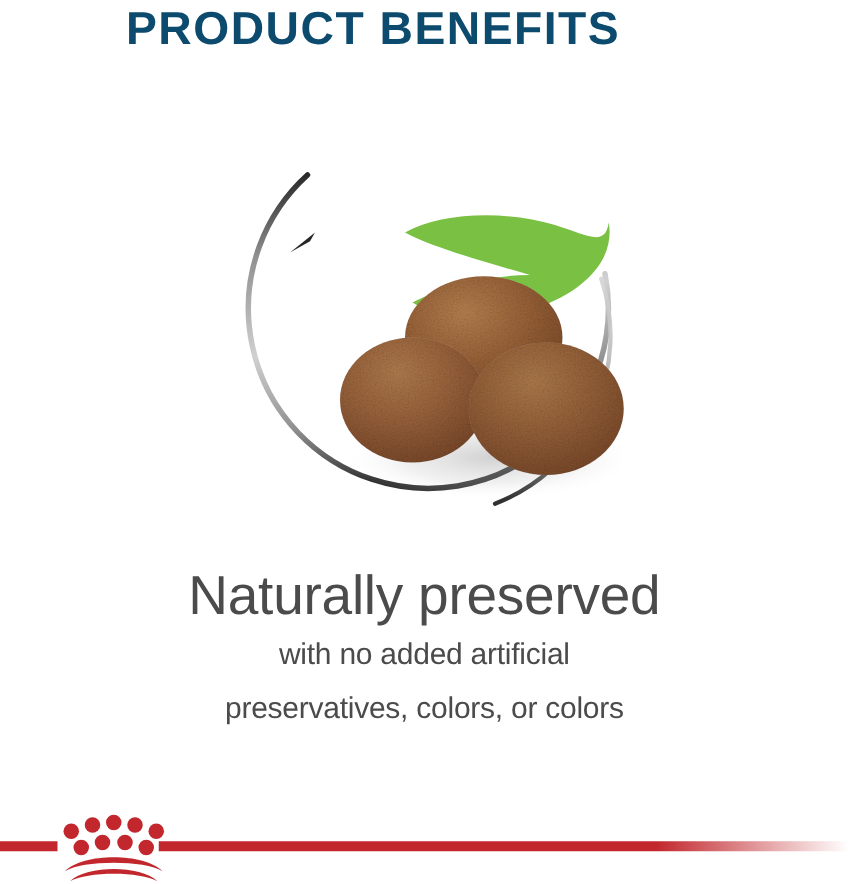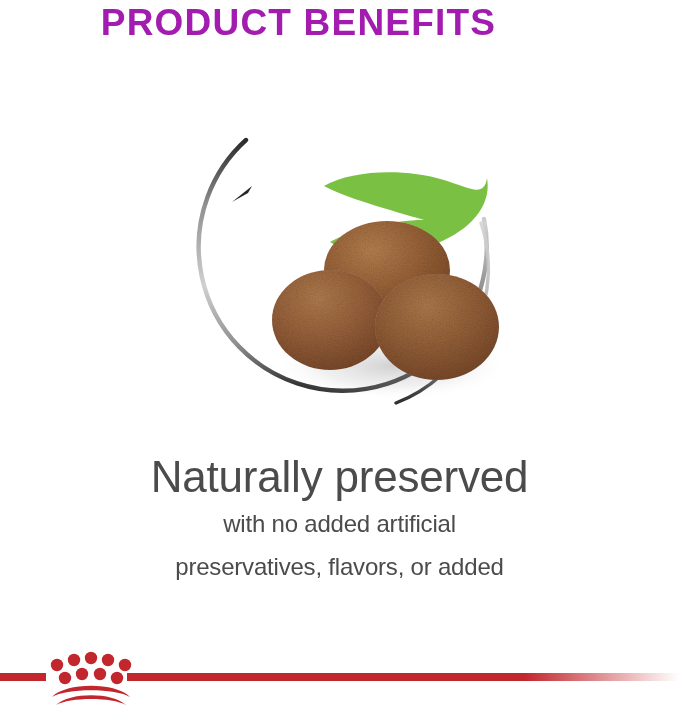--- a/index.html
+++ b/index.html
@@ -20,21 +20,21 @@
   #header-title {
     position: absolute;
     top: 2px;
     left: 0;
     width: 597px;
     text-align: center;
     font-family: "Liberation Sans", sans-serif;
     font-weight: bold;
     font-size: 37px;
     letter-spacing: 1.2px;
-    color: #a21caf;
+    color: #0c4a6e;
     line-height: 42px;
     white-space: nowrap;
   }
 
   
   #benefit-illustration {
     position: absolute;
     left: 0;
     top: 70px;
     width: 679px;
@@ -169,21 +169,21 @@
       <ellipse cx="330" cy="250" rx="58" ry="50" fill="url(#kibB)" filter="url(#speckle)"></ellipse>
 
       <ellipse cx="437" cy="257" rx="62" ry="53" fill="url(#kibC)" filter="url(#speckle)"></ellipse>
     </g>
   </svg>
 </div>
 
 <div id="benefit-text">
   <div class="headline">Naturally preserved</div>
   <div class="subline">with no added artificial</div>
-  <div class="subline">preservatives, flavors, or added</div>
+  <div class="subline">preservatives, colors, or colors</div>
 </div>
 
 <div id="footer-brand">
   <svg width="679" height="62" viewBox="0 0 679 62" xmlns="http://www.w3.org/2000/svg">
     <defs>
       <linearGradient id="ruleFade" x1="0" y1="0" x2="1" y2="0">
         <stop offset="0%" stop-color="#C1272D" stop-opacity="1"></stop>
         <stop offset="72%" stop-color="#C1272D" stop-opacity="1"></stop>
         <stop offset="100%" stop-color="#C1272D" stop-opacity="0"></stop>
       </linearGradient>

